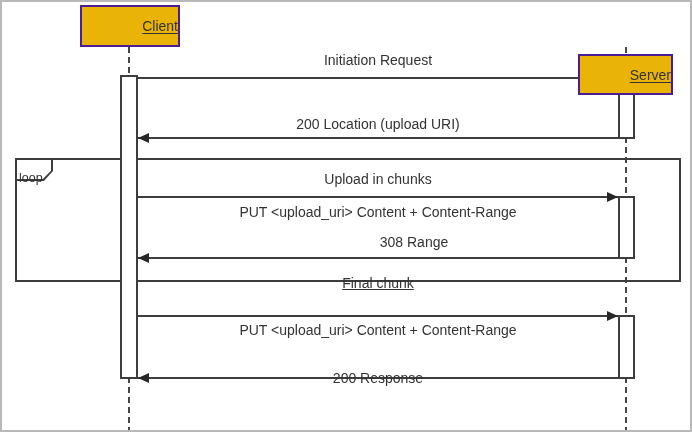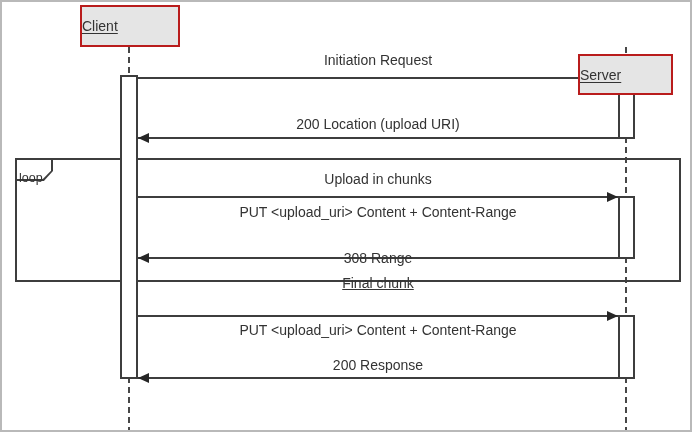--- a/index.html
+++ b/index.html
@@ -9,23 +9,23 @@
     box-sizing:border-box;
     background:#ffffff;
     border:2px solid #b9b9b9;
     font-family:"Liberation Sans", sans-serif;
     overflow:hidden;
   }
   
   .actor-box {
     position:absolute;
     box-sizing:border-box;
-    border:2px solid #b91c1c;
-    background:#e5e5e5;
-    display:flex; align-items:center; justify-content:flex-start;
+    border:2px solid #4c1d95;
+    background:#eab308;
+    display:flex; align-items:center; justify-content:flex-end;
     font-size:14px; color:#333;
     z-index:6;
   }
   .actor-box span { text-decoration:underline; text-underline-offset:2px; }
   #client-box { left:78px; top:3px;  width:100px; height:42px; }
   #server-box { left:576px; top:4px; width:95px;  height:41px;margin-top:48px; }
 
   
   .lifeline {
     position:absolute; width:2px; top:45px; height:383px; z-index:1;
@@ -86,24 +86,24 @@
   .msg-label {
     position:absolute; left:136px; width:480px;
     text-align:center; font-size:14px; line-height:16px;
     color:#333; z-index:6; white-space:nowrap;
   }
   #label-title-1 { top:50px; }
   #label-req-1   { top:82px; }
   #label-res-1   { top:114px; }
   #label-title-2 { top:169px; }
   #label-req-2   { top:202px; }
-  #label-res-2   { top:248px; }
+  #label-res-2   { top:232px;margin-left:36px; }
   #label-title-3 { top:273px;text-decoration:underline; }
   #label-req-3   { top:320px; }
-  #label-res-3   { top:355px; }
+  #label-res-3   { top:368px; }
 </style>
 </head>
 <body>
 
 <div id="canvas">
 
   <div class="lifeline" id="client-lifeline"></div>
   <div class="lifeline" id="server-lifeline"></div>
 
   <div id="loop-frame"></div>

